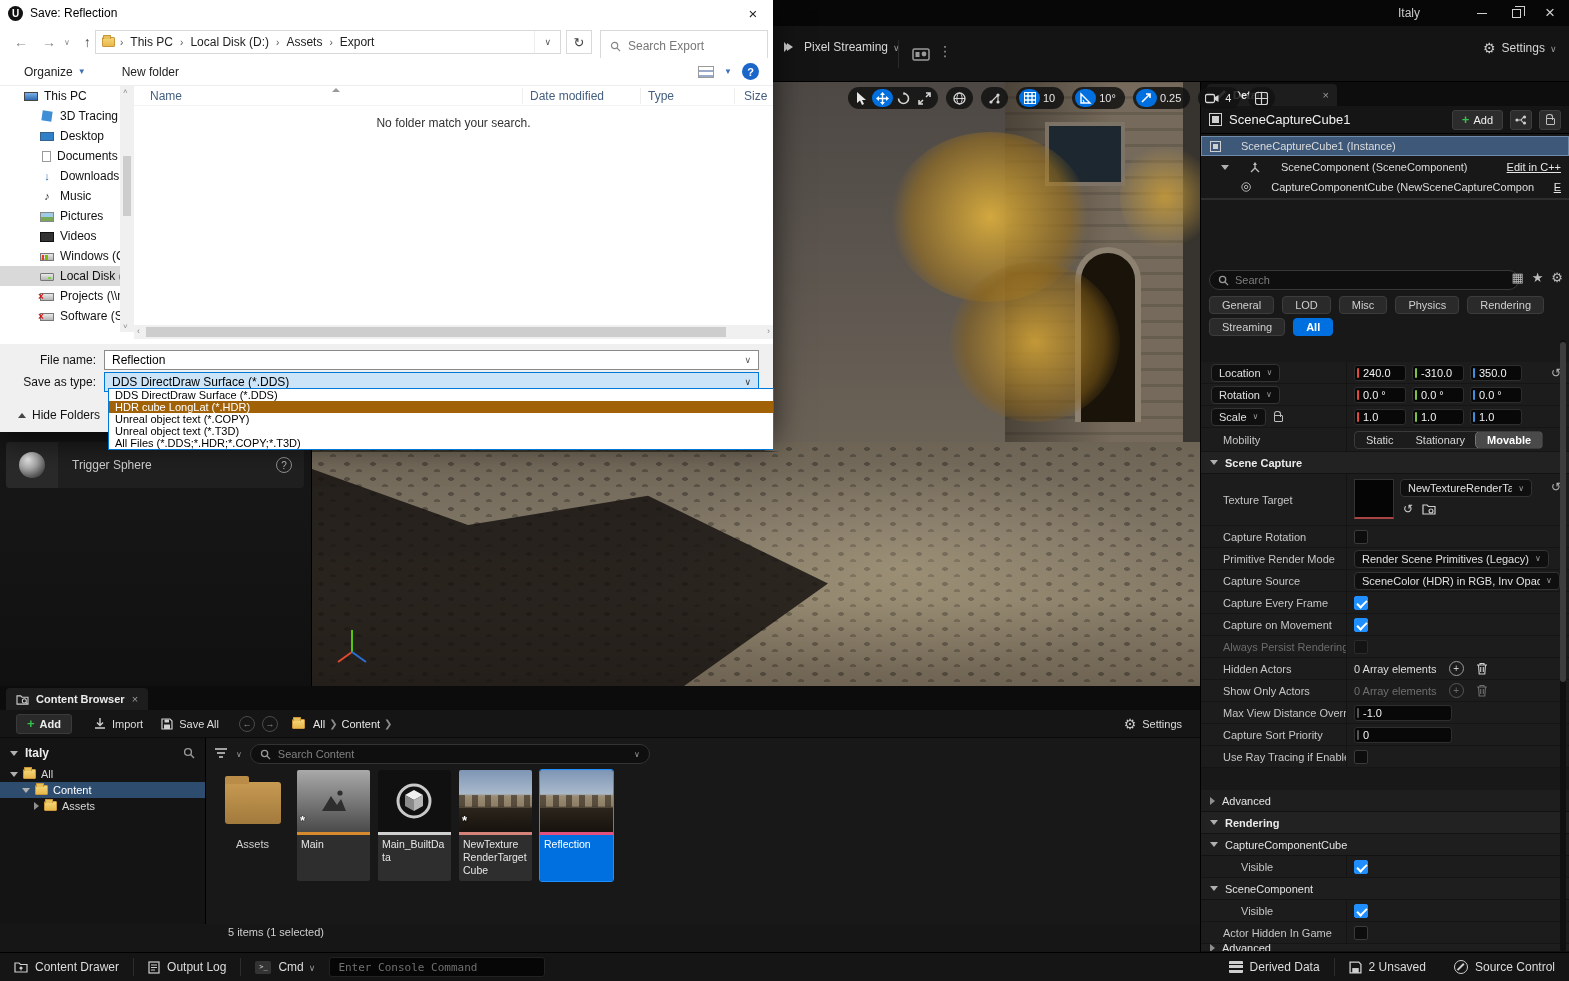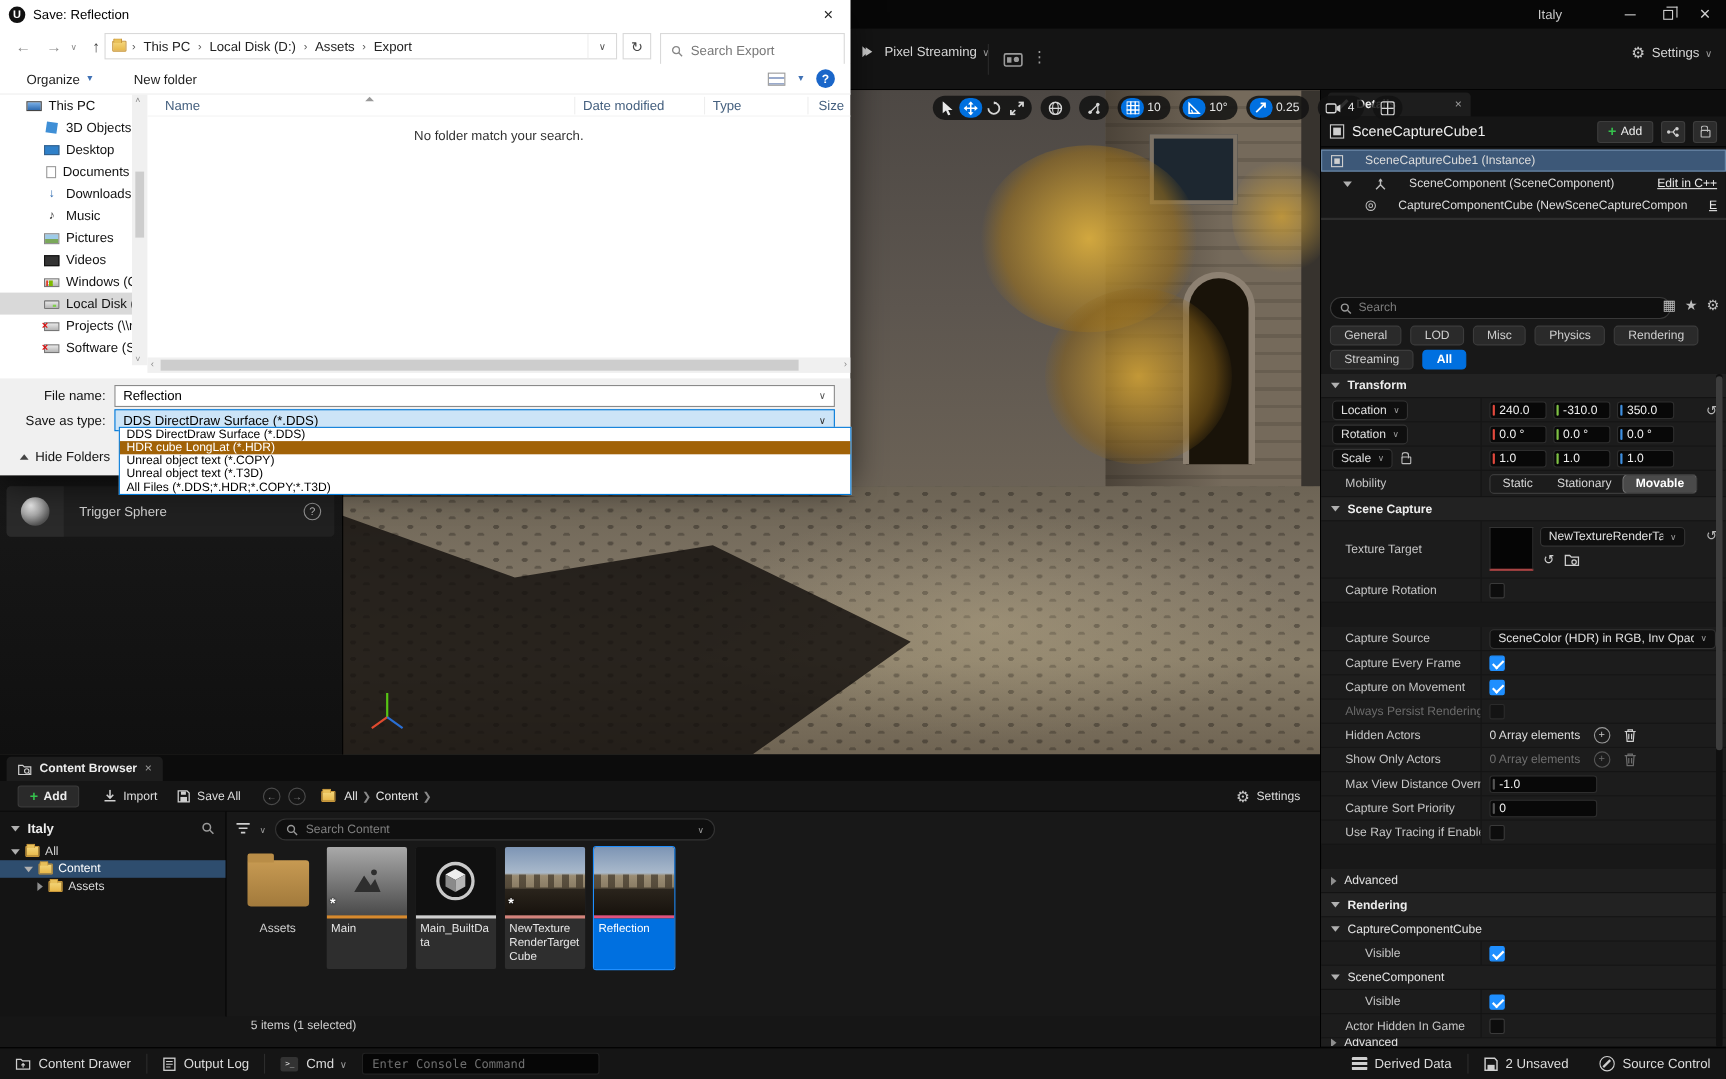--- a/index.html
+++ b/index.html
@@ -472,24 +472,20 @@
       <div class="chip">LOD</div>
       <div class="chip">Misc</div>
       <div class="chip">Physics</div>
       <div class="chip">Rendering</div>
     </div>
     <div class="chips" style="top:236px;">
       <div class="chip">Streaming</div>
       <div class="chip active">All</div>
     </div>
 
-    <div class="dsection" style="top:258px;">
-        <span class="tri-d"></span>
-        <span>Transform</span>
-      </div>
     <div class="prow" style="top:280px;height:22px;">
       <div class="plab" style="padding-left:10px;">
           <span class="pillbox">
             <span>Location</span>
           </span>
         </div>
       <div class="pval">
         <div class="numf ax-x">240.0</div>
         <div class="numf ax-y">-310.0</div>
         <div class="numf ax-z">350.0</div>
@@ -554,20 +550,28 @@
         </div>
         <span class="reset" style="top:6px;">↺</span>
       </div>
     </div>
     <div class="prow" style="top:444px;height:22px;">
       <div class="plab">Capture Rotation</div>
       <div class="pval">
           <div class="cb"></div>
         </div>
     </div>
+    <div class="prow" style="top:466px;height:22px;">
+      <div class="plab">Primitive Render Mode</div>
+      <div class="pval">
+          <span class="pillbox">
+            <span>Render Scene Primitives (Legacy)</span>
+          </span>
+        </div>
+    </div>
     <div class="prow" style="top:488px;height:22px;">
       <div class="plab">Capture Source</div>
       <div class="pval">
           <span class="pillbox">
             <span style="overflow:hidden;white-space:nowrap;max-width:178px;">SceneColor (HDR) in RGB, Inv Opacity</span>
           </span>
         </div>
     </div>
     <div class="prow" style="top:510px;height:22px;">
       <div class="plab">Capture Every Frame</div>
@@ -888,21 +892,21 @@
         <span class="helpq">?</span>
       </div>
     </div>
     <div class="sidebar">
       <div class="siderow">
           <span class="mi mi-pc"></span>
           <span>This PC</span>
         </div>
       <div class="siderow child">
           <span class="mi mi-cube"></span>
-          <span>3D Objects</span>
+          <span>3D Tracing</span>
         </div>
       <div class="siderow child">
           <span class="mi mi-desk"></span>
           <span>Desktop</span>
         </div>
       <div class="siderow child">
           <span class="mi mi-doc"></span>
           <span>Documents</span>
         </div>
       <div class="siderow child">

